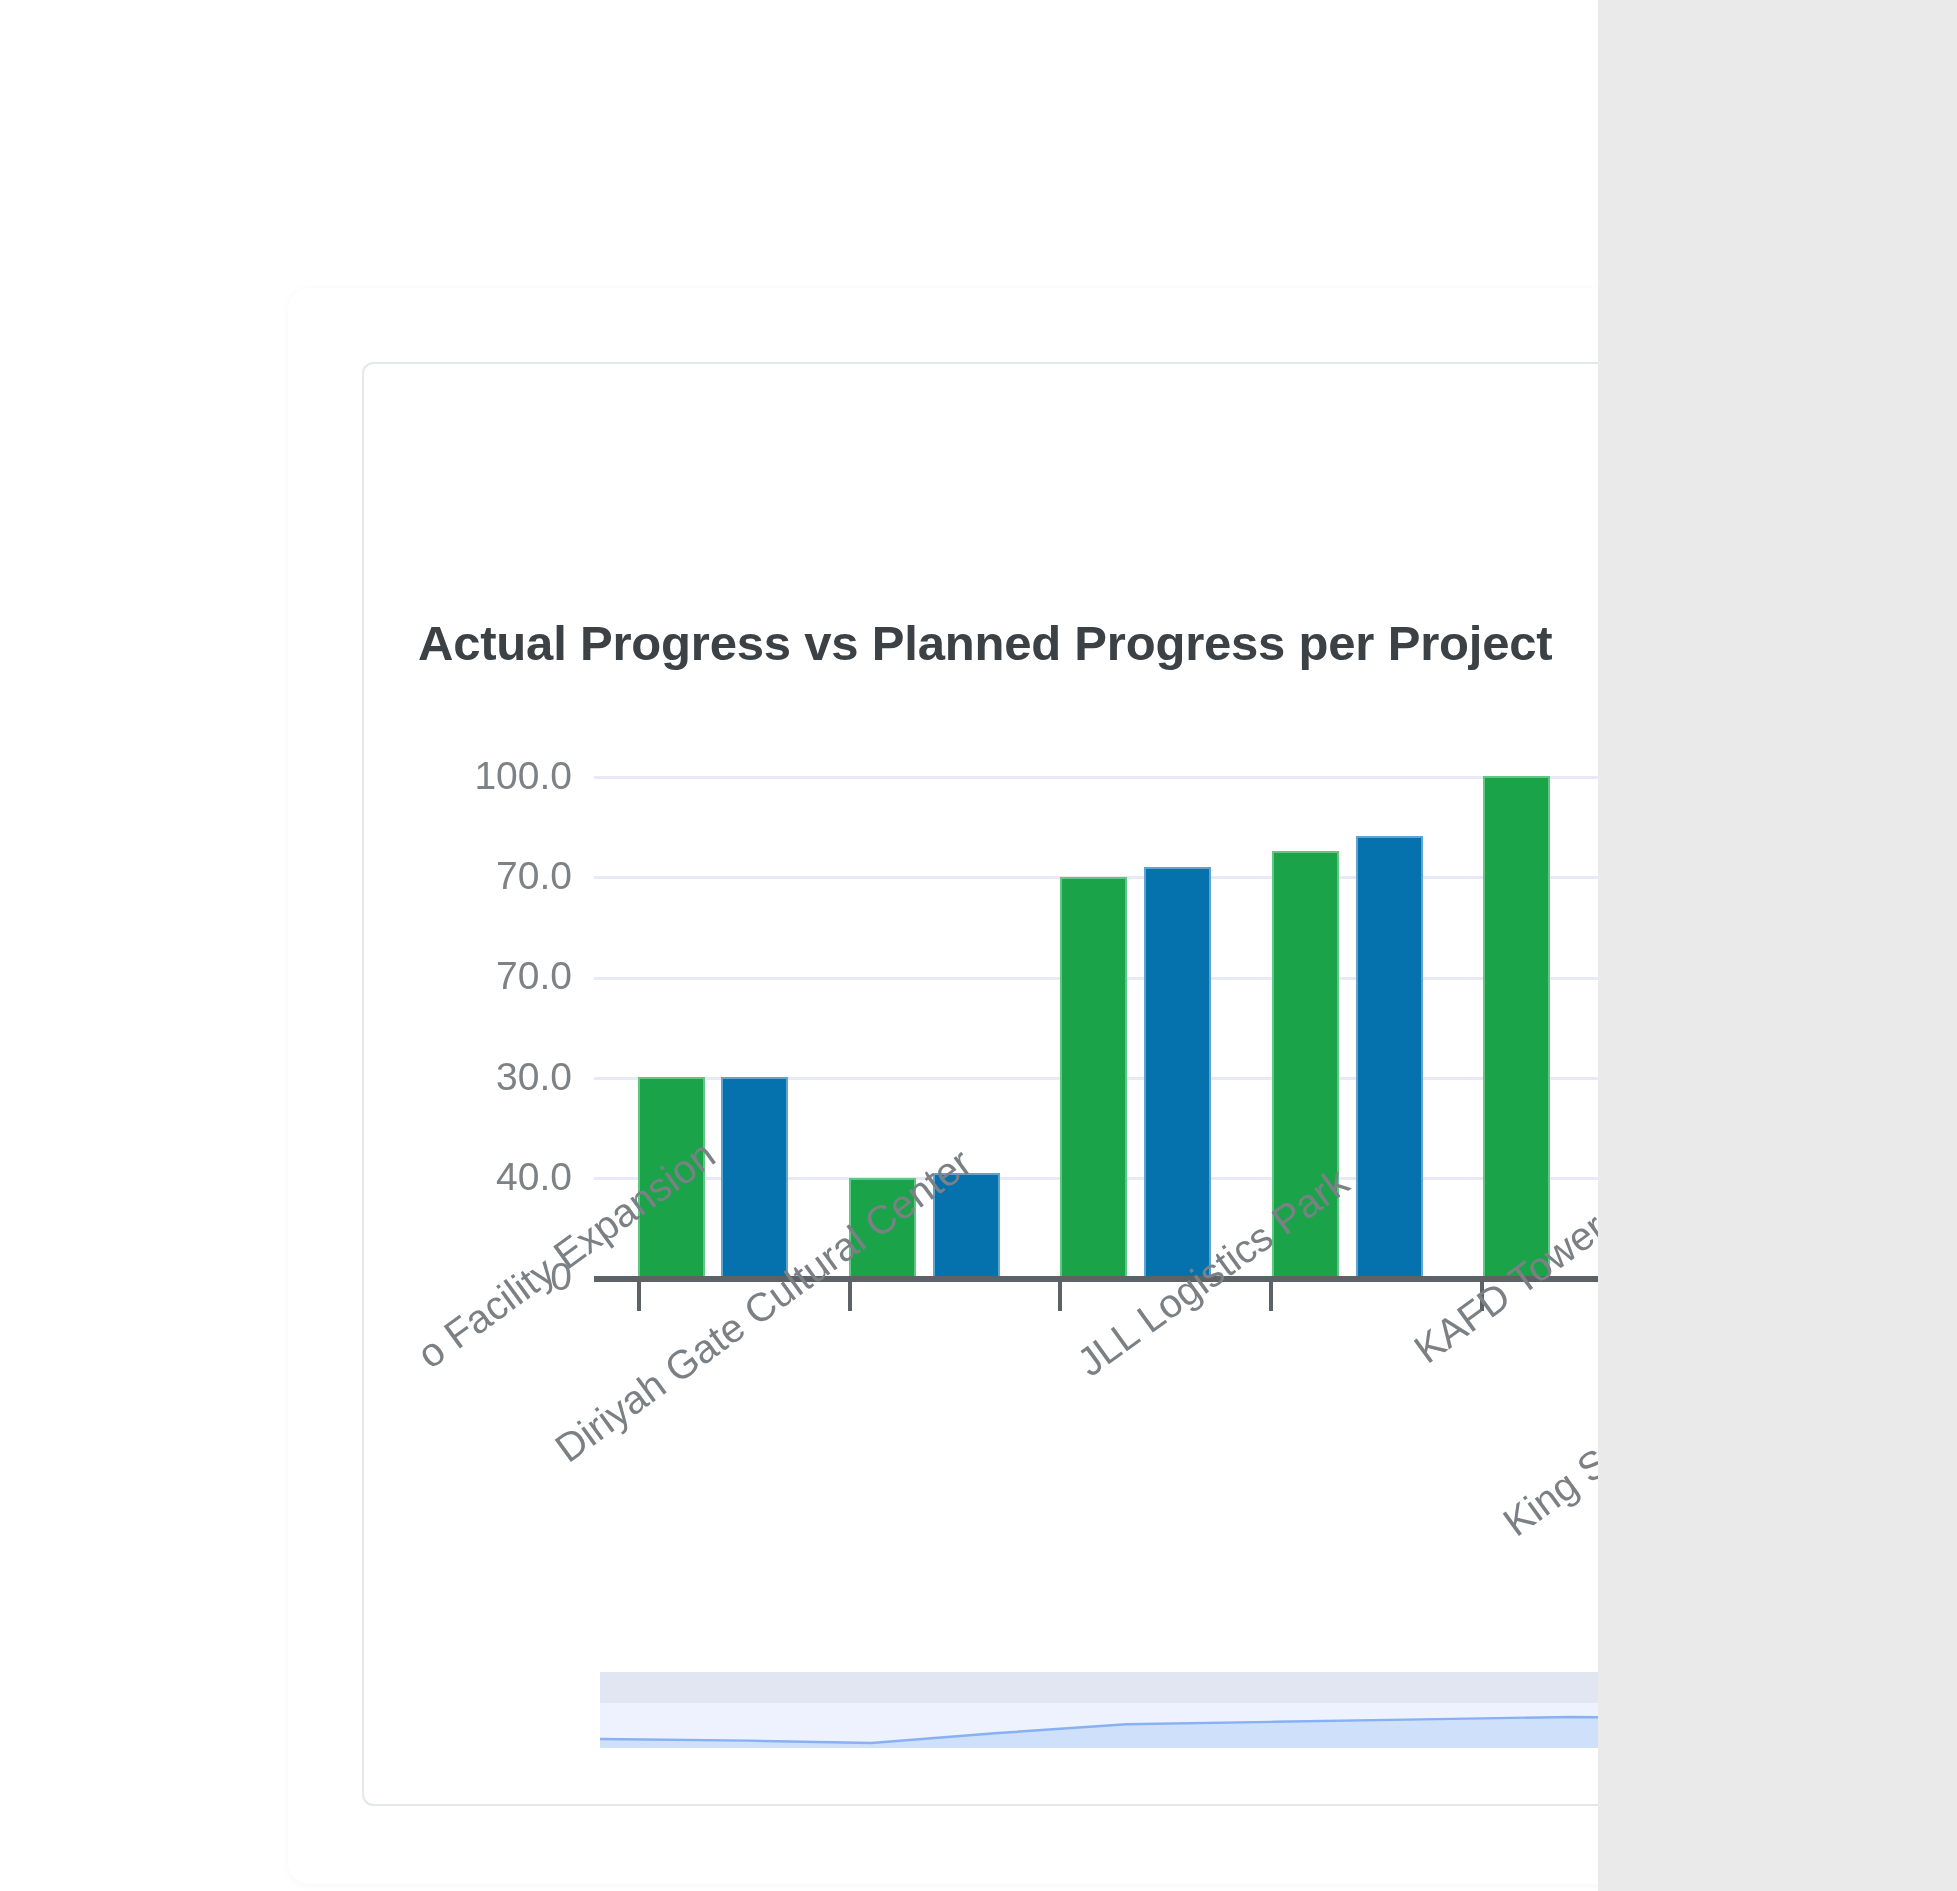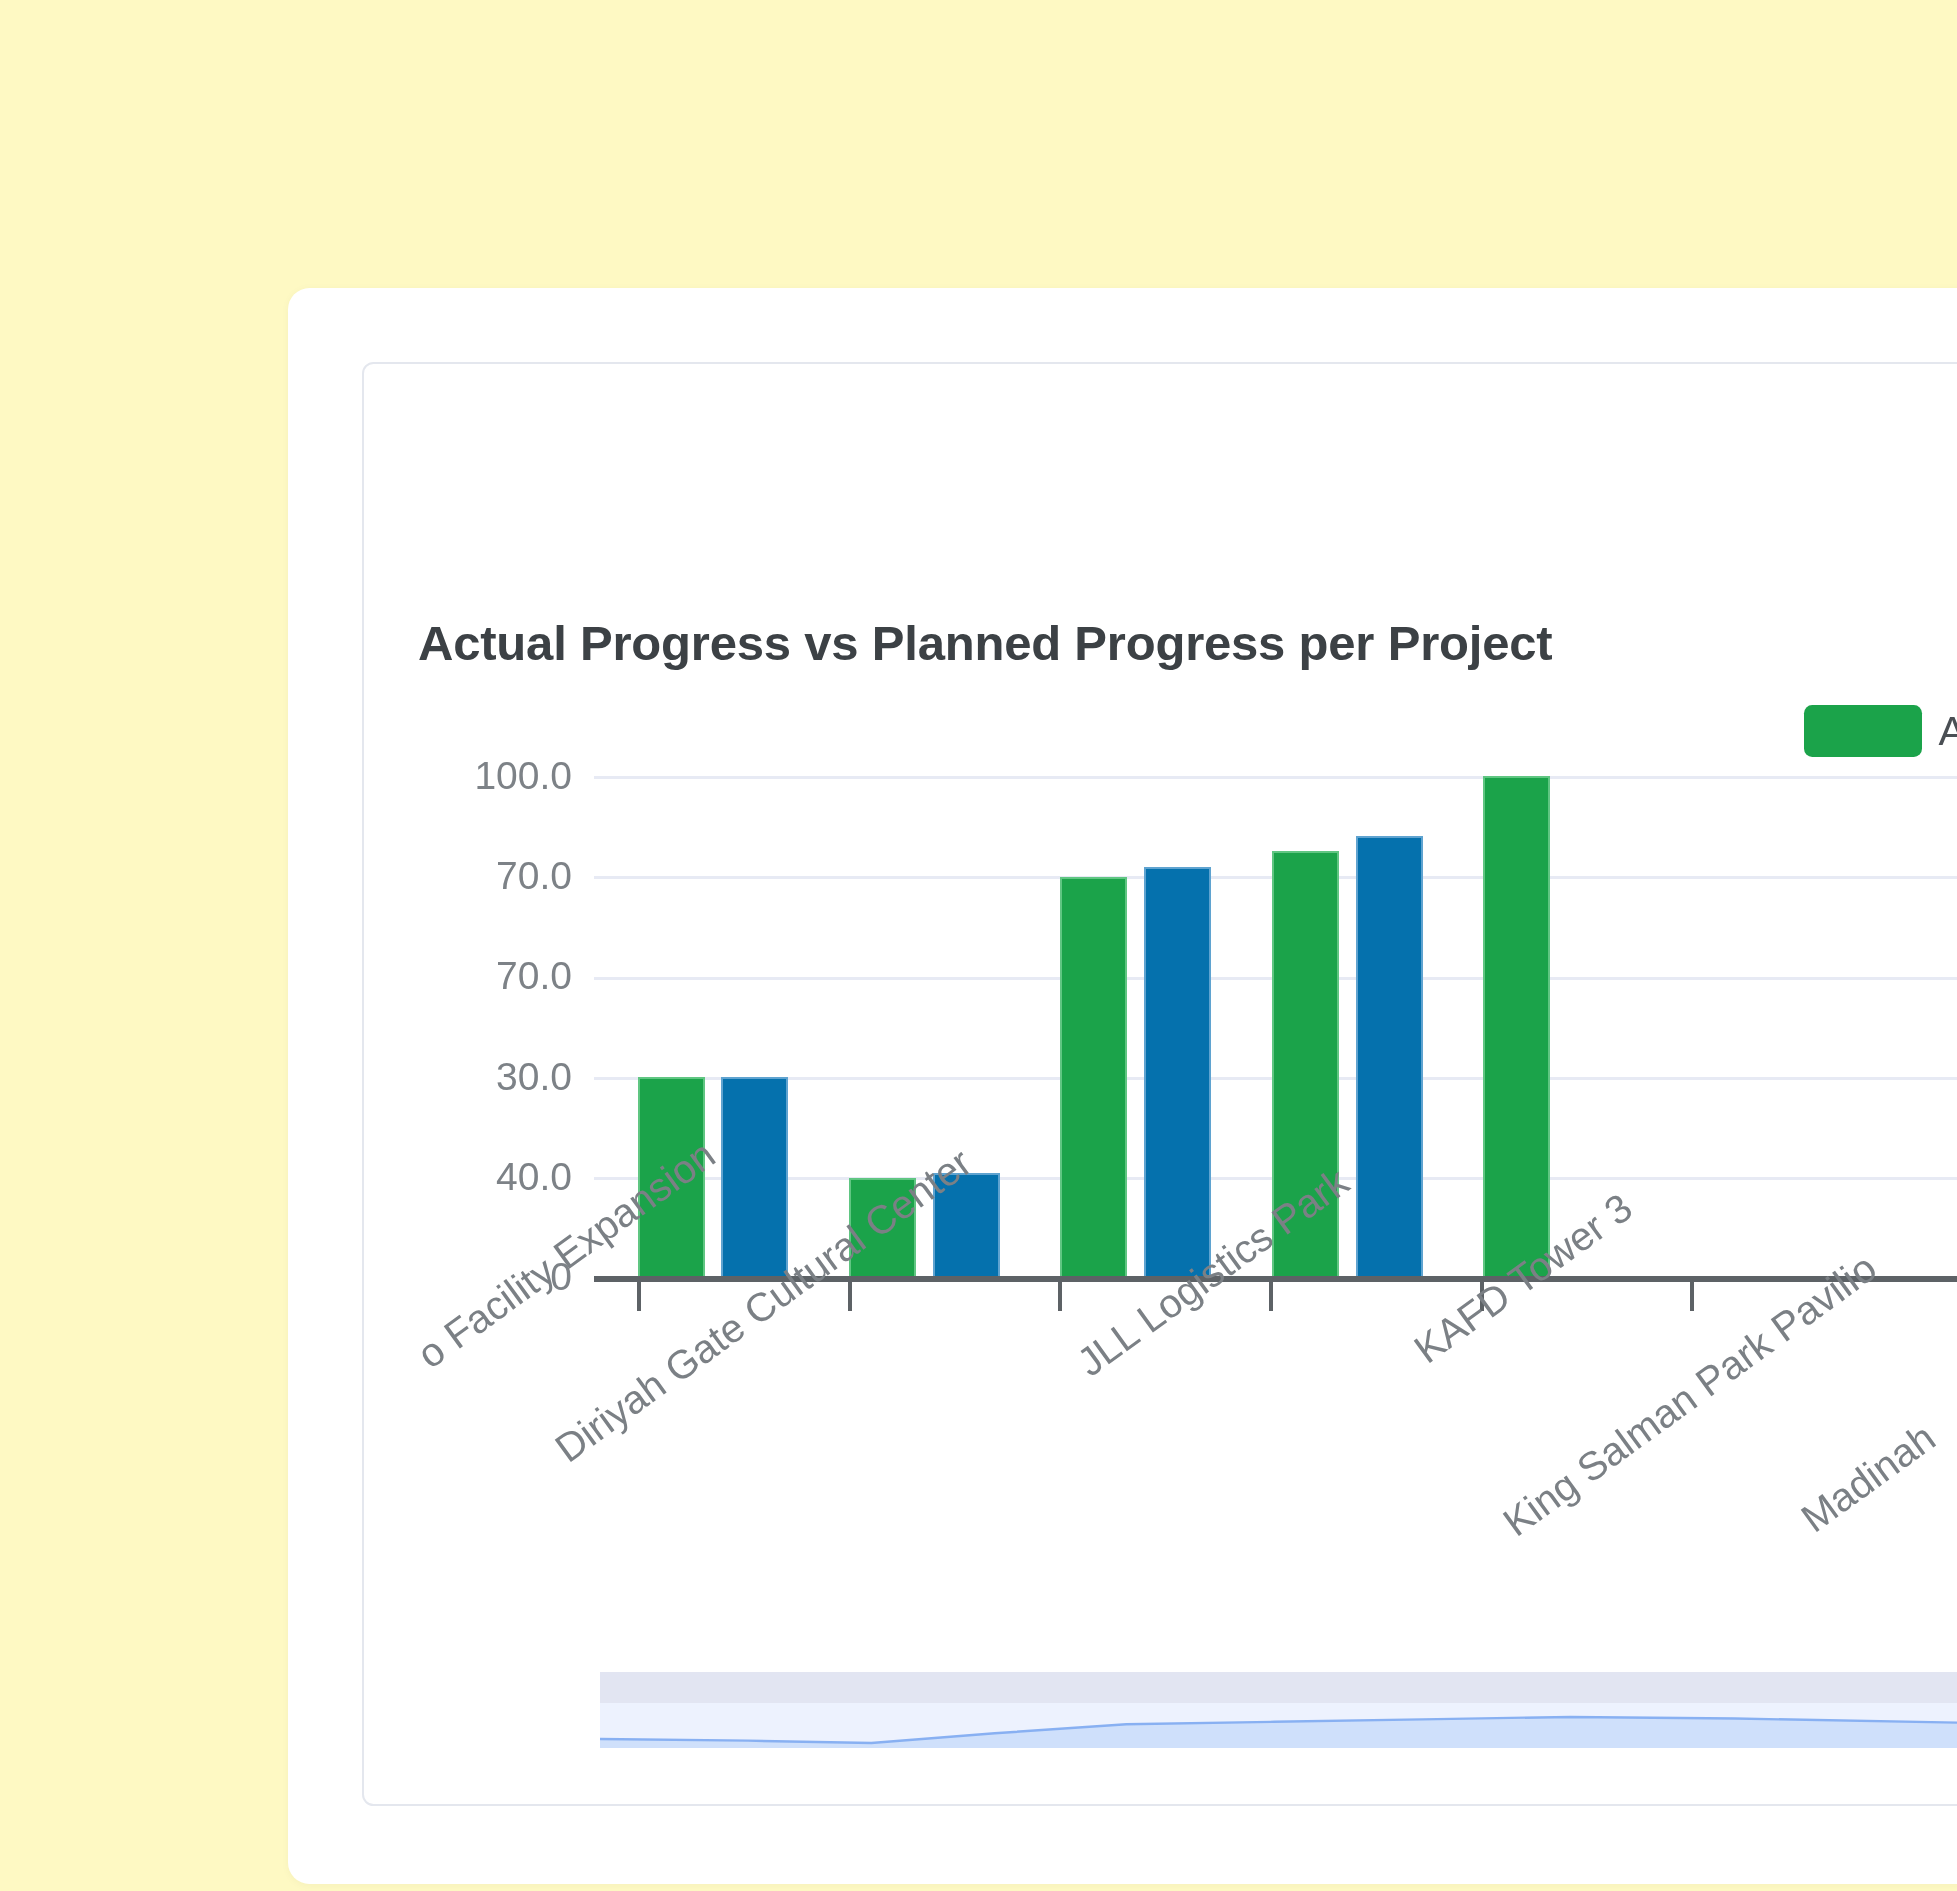--- a/index.html
+++ b/index.html
@@ -10,23 +10,23 @@
   body {
     width: 1957px;
     height: 1892px;
     overflow: hidden;
     font-family: "Liberation Sans", sans-serif;
     -webkit-font-smoothing: antialiased;
   }
 
   #root {
     position: relative;
-    width: 1957px;
+    width: 1598px;
     height: 1892px;
-    background: #fef9c3;
+    background: #ffffff;
     overflow: hidden;
   }
 
   
   .outer-card {
     position: absolute;
     left: 288px;
     top: 288px;
     width: 1809px;      
     height: 1596px;     

